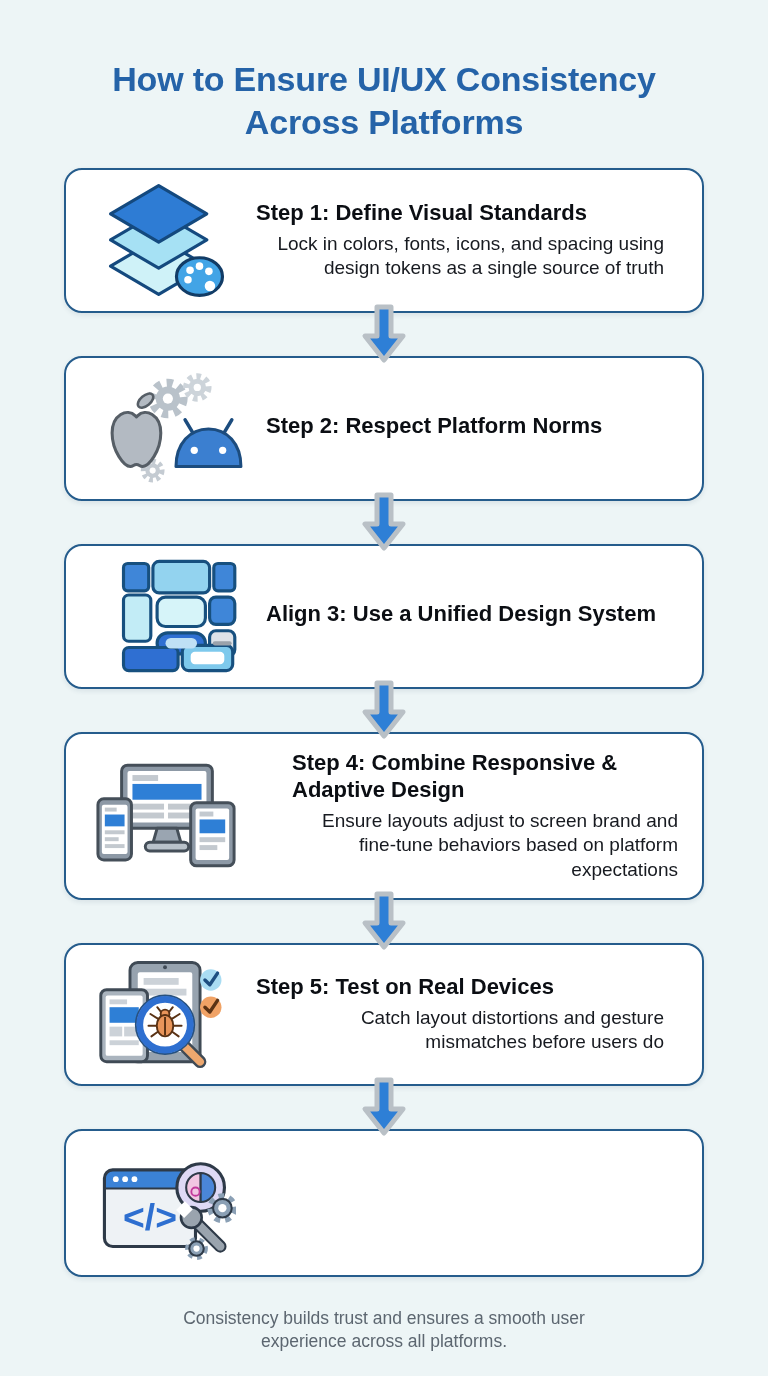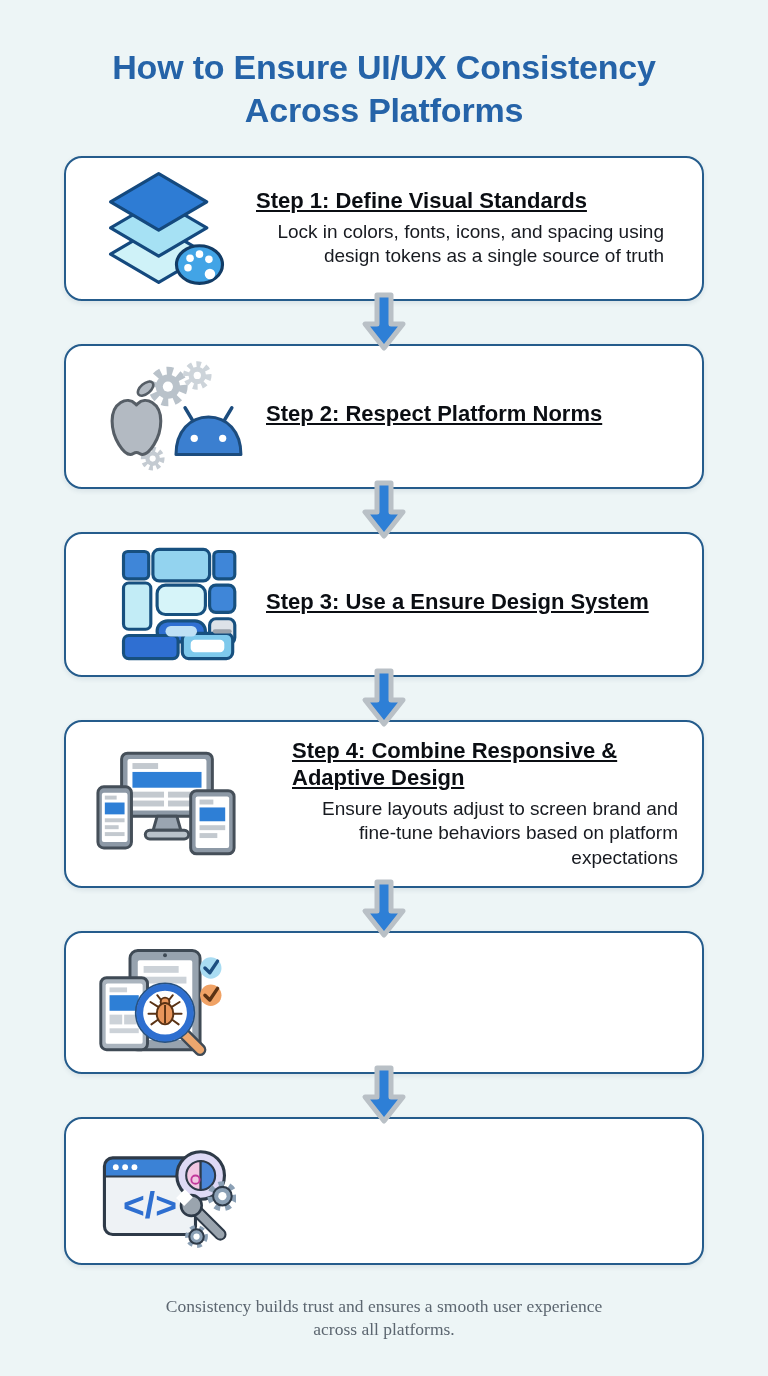--- a/index.html
+++ b/index.html
@@ -5,21 +5,21 @@
   html,body{margin:0;padding:0;}
   body{
     width:768px;height:1376px;
     background:#edf5f6;
     font-family:"Liberation Sans",sans-serif;
     -webkit-font-smoothing:antialiased;
     overflow:hidden;
   }
   .page{width:768px;height:1376px;position:relative;}
   .main-title{
-    padding-top:46px;
+    padding-top:58px;
     margin:0 auto;
     width:640px;
     text-align:center;
     font-size:34px;
     line-height:1.26;
     font-weight:bold;
     color:#2563a8;
     letter-spacing:-.2px;
   }
   .steps{
@@ -50,21 +50,20 @@
   .card .text-col{
     flex:1;
     padding-left:14px;
   }
   .step-title{
     font-size:22px;
     font-weight:bold;
     color:#0b0e13;
     line-height:1.25;
     margin:0 0 5px 0;
-    text-decoration:underline;
   }
   .step-desc{
     font-size:19px;
     color:#171a20;
     line-height:1.29;
     margin:0;
     max-width:408px;
     text-align:right;
   }
   .card-4 .step-title{max-width:330px;}
@@ -81,21 +80,20 @@
     position:absolute;
     top:-9px;
   }
   .footer-note{
     margin:30px auto 0;
     max-width:460px;
     text-align:center;
     font-size:17.5px;
     line-height:1.32;
     color:#5c6670;
-    font-family:Liberation Serif, serif;
   }
 </style>
 </head>
 <body>
 
 <div class="page">
 
   <h1 class="main-title">How to Ensure UI/UX Consistency Across Platforms</h1>
 
   <div class="steps">
@@ -180,21 +178,21 @@
             <rect x="92" y="70" width="24" height="24" rx="6" fill="#dde2e8"></rect>
             <rect x="10" y="86" width="52" height="22" rx="5" fill="#2f6fd2"></rect>
             <rect x="66" y="84" width="48" height="24" rx="6" fill="#7ec9ec"></rect>
           </g>
           <rect x="50" y="77" width="30" height="10" rx="5" fill="#bfe0f5"></rect>
           <line x1="97" y1="82" x2="111" y2="82" stroke="#9aa2ab" stroke-width="4" stroke-linecap="round"></line>
           <rect x="74" y="90" width="32" height="12" rx="4" fill="#ffffff"></rect>
         </svg>
       </div>
       <div class="text-col">
-        <p class="step-title">Step 3: Use a Ensure Design System</p>
+        <p class="step-title">Align 3: Use a Unified Design System</p>
       </div>
     </div>
 
     <div class="connector">
       <svg width="46" height="60" viewBox="0 0 46 60">
         <path d="M16 3 L30 3 L30 32 L42 32 L23 56 L4 32 L16 32 Z" fill="#2e7fd6" stroke="#b9c0c6" stroke-width="5" stroke-linejoin="round"></path>
       </svg>
     </div>
 
     <div class="card card-4 h168">
@@ -268,20 +266,24 @@
               <line x1="82" y1="69" x2="91" y2="69"></line>
               <line x1="81" y1="75" x2="88" y2="80"></line>
             <line x1="70" y1="55" x2="66" y2="50"></line>
               <line x1="78" y1="55" x2="82" y2="50"></line>
           </g>
           <circle cx="74" cy="57" r="4.5" fill="#e8955a" stroke="#5a3214" stroke-width="2"></circle>
           <ellipse cx="74" cy="69" rx="8.5" ry="11" fill="#e8955a" stroke="#5a3214" stroke-width="2"></ellipse>
           <line x1="74" y1="60" x2="74" y2="79" stroke="#5a3214" stroke-width="2"></line>
         </svg>
       </div>
+      <div class="text-col">
+        <p class="step-title">Step 5: Test on Real Devices</p>
+        <p class="step-desc">Catch layout distortions and gesture mismatches before users do</p>
+      </div>
     </div>
 
     <div class="connector">
       <svg width="46" height="60" viewBox="0 0 46 60">
         <path d="M16 3 L30 3 L30 32 L42 32 L23 56 L4 32 L16 32 Z" fill="#2e7fd6" stroke="#b9c0c6" stroke-width="5" stroke-linejoin="round"></path>
       </svg>
     </div>
 
     <div class="card h148">
       <div class="icon-col">

